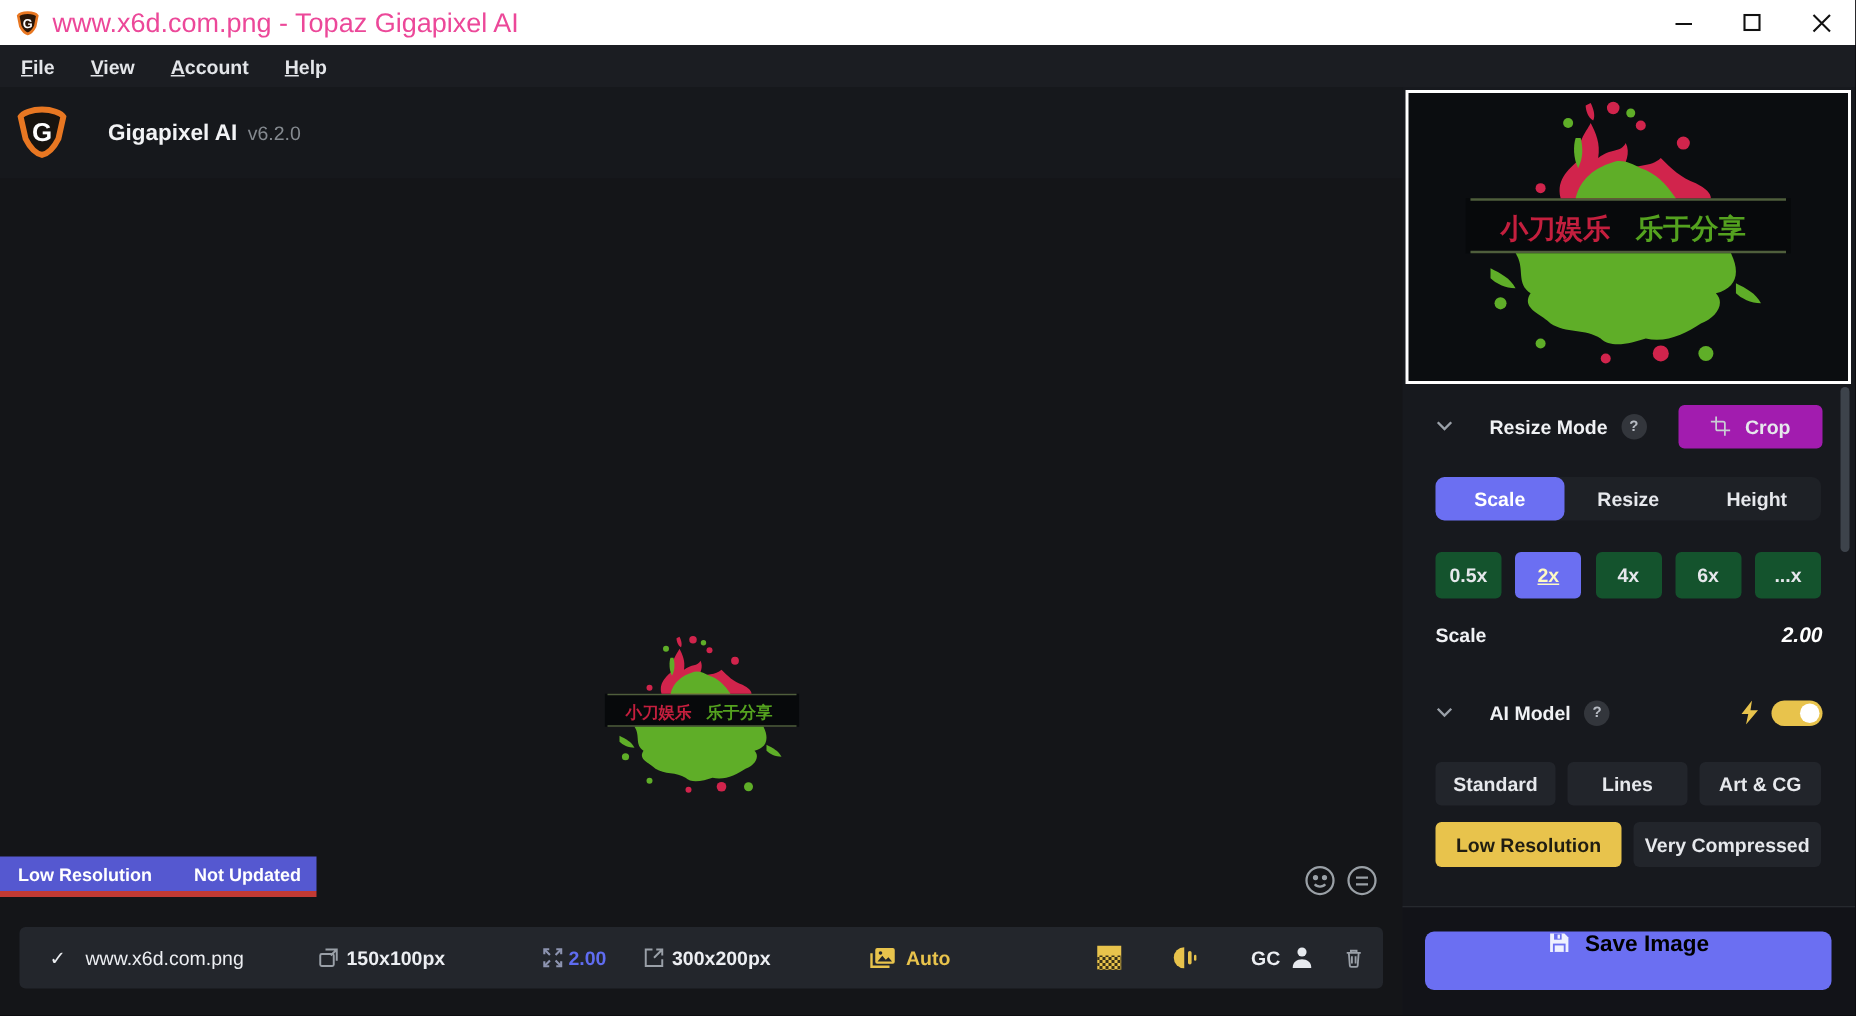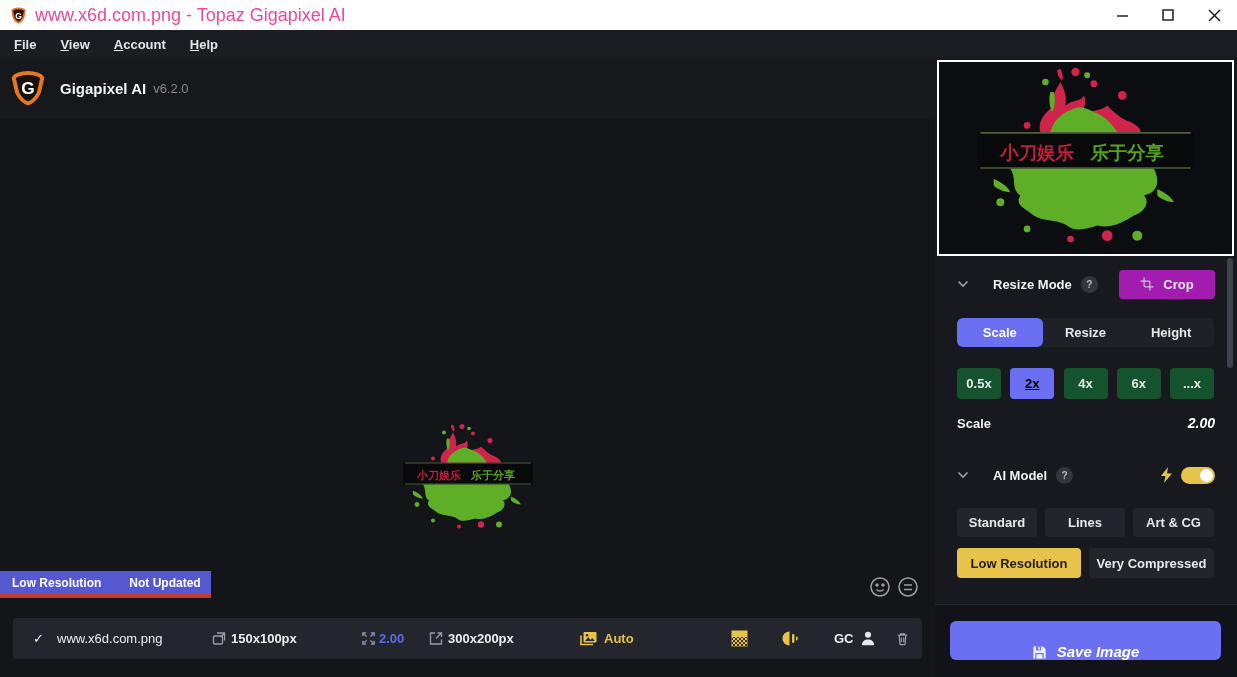--- a/index.html
+++ b/index.html
@@ -16,21 +16,21 @@
 
   
   .menubar { position:absolute; left:0; top:30px; width:1237px; height:28px; background:#1b1d22;
              display:flex; align-items:center; gap:24px; padding-left:14px; }
   .menu-item { color:#e3e5e9; font-size:13px; font-weight:600; }
   .menu-item u { text-decoration:underline; }
 
   
   .toolbar { position:absolute; left:0; top:58px; width:935px; height:61px; background:#16181c; }
   .brand { position:absolute; left:10px; top:12px; display:flex; align-items:center; }
-  .brand-name { margin-left:14px; font-size:15px; font-weight:bold; color:#f2f3f5; }
+  .brand-name { margin-left:26px; font-size:15px; font-weight:bold; color:#f2f3f5; }
   .brand-ver { margin-left:7px; font-size:13px; color:#84898f; }
   .tbtn { position:absolute; background:#22252b; border-radius:5px; display:flex; align-items:center;
           justify-content:center; color:#e6e8ec; font-size:13px; font-weight:600; }
   .original-btn { left:570px; top:73px; width:90px; height:33px; gap:8px; }
   .view-group { position:absolute; left:676px; top:73px; width:130px; height:33px; background:#22252b;
                 border-radius:6px; display:flex; }
   .view-cell { width:32.5px; height:33px; display:flex; align-items:center; justify-content:center; border-radius:6px; }
   .view-cell.sel { background:#6b6ff2; }
   .zoom-ctrl { left:822px; top:73px; width:93px; height:33px; justify-content:flex-start; padding:0 9px; gap:10px; }
   .zoom-ctrl .zl { flex:1; text-align:center; }
@@ -62,37 +62,37 @@
               display:flex; align-items:center; justify-content:center; gap:9px; color:#e6e8ec;
               font-size:13px; font-weight:600; }
   .seg { position:absolute; left:22px; top:260px; width:257px; height:29px; background:#1e2126;
          border-radius:6px; display:flex; }
   .seg div { flex:1; display:flex; align-items:center; justify-content:center; font-size:13px;
              font-weight:600; color:#e6e8ec; border-radius:6px; }
   .seg div.sel { background:#6b6ff2; color:#fff; }
   .factors { position:absolute; left:22px; top:310px; width:257px; display:flex; justify-content:space-between; }
   .fbtn { width:44px; height:31px; background:#14532d; border-radius:4px; display:flex; align-items:center;
           justify-content:center; color:#e6e8ec; font-size:13px; font-weight:bold; }
-  .fbtn.sel { background:#6b6ff2; color:#000000;text-decoration:underline; }
+  .fbtn.sel { background:#6b6ff2; color:#fef9c3;text-decoration:underline; }
   .scale-row { top:355px; height:20px; }
   .scale-row .lab { font-size:13px; font-weight:bold; color:#f0f1f4; }
   .scale-row .val { margin-left:auto; font-size:14px; font-weight:bold; font-style:italic; color:#fff; }
   .toggle { width:34px; height:17px; border-radius:9px; background:#e8c34c; position:relative; margin-left:8px; }
   .toggle .knob { position:absolute; right:2px; top:2px; width:13px; height:13px; border-radius:50%; background:#fff; }
   .models1 { position:absolute; left:22px; top:450px; width:257px; display:flex; justify-content:space-between; }
   .mbtn { height:29px; background:#22252b; border-radius:4px; display:flex; align-items:center;
           justify-content:center; color:#e6e8ec; font-size:13px; font-weight:600; }
   .models2 { position:absolute; left:22px; top:490px; width:257px; display:flex; justify-content:space-between; }
   .models2 .mbtn { height:30px; }
   .mbtn.sel { background:#e8c34c; color:#201d12; font-weight:bold; }
   .divider { position:absolute; left:0; top:546px; width:302px; height:1px; background:#26292e; }
   .save-area { position:absolute; left:0; top:547px; width:302px; height:72px; background:#121318; }
   .save-btn { position:absolute; left:15px; top:16px; width:271px; height:39px; background:#6b6ff2;
-              border-radius:6px; display:flex; align-items:flex-end; justify-content:center; gap:10px;
-              color:#ffffff; font-size:15px; font-weight:600;font-style:italic; }
+              border-radius:6px; display:flex; align-items:flex-start; justify-content:center; gap:10px;
+              color:#000000; font-size:15px; font-weight:600; }
   .scrollbar { position:absolute; left:292px; top:200px; width:6px; height:110px; background:#3d434b; border-radius:3px; }
 </style>
 </head>
 <body>
 
 <svg width="0" height="0" style="position:absolute">
   <defs>
     <pattern id="chk" width="4" height="4" patternUnits="userSpaceOnUse">
       <rect width="2" height="2" fill="#3a3218"></rect>
         <rect x="2" y="2" width="2" height="2" fill="#3a3218"></rect>

